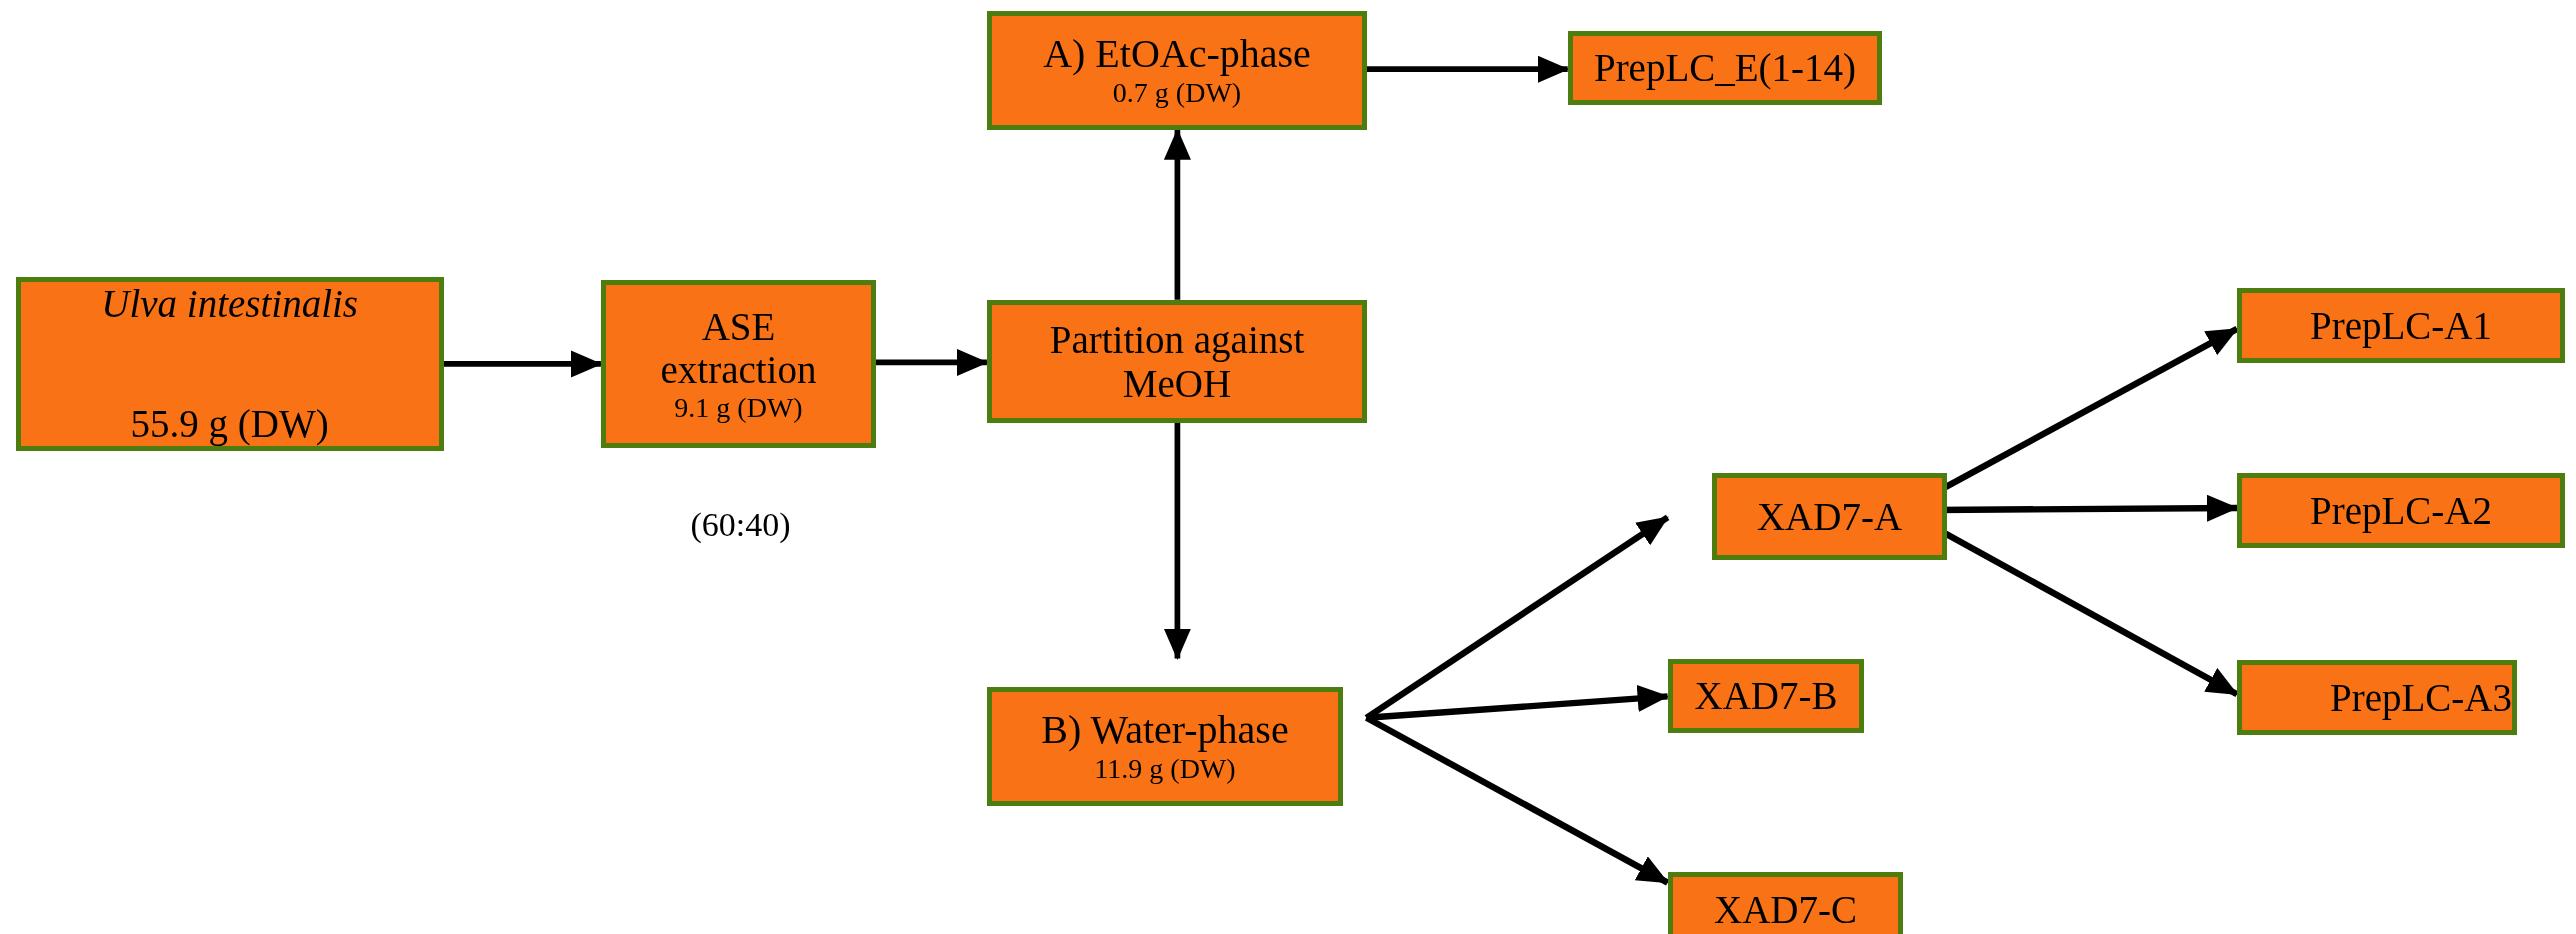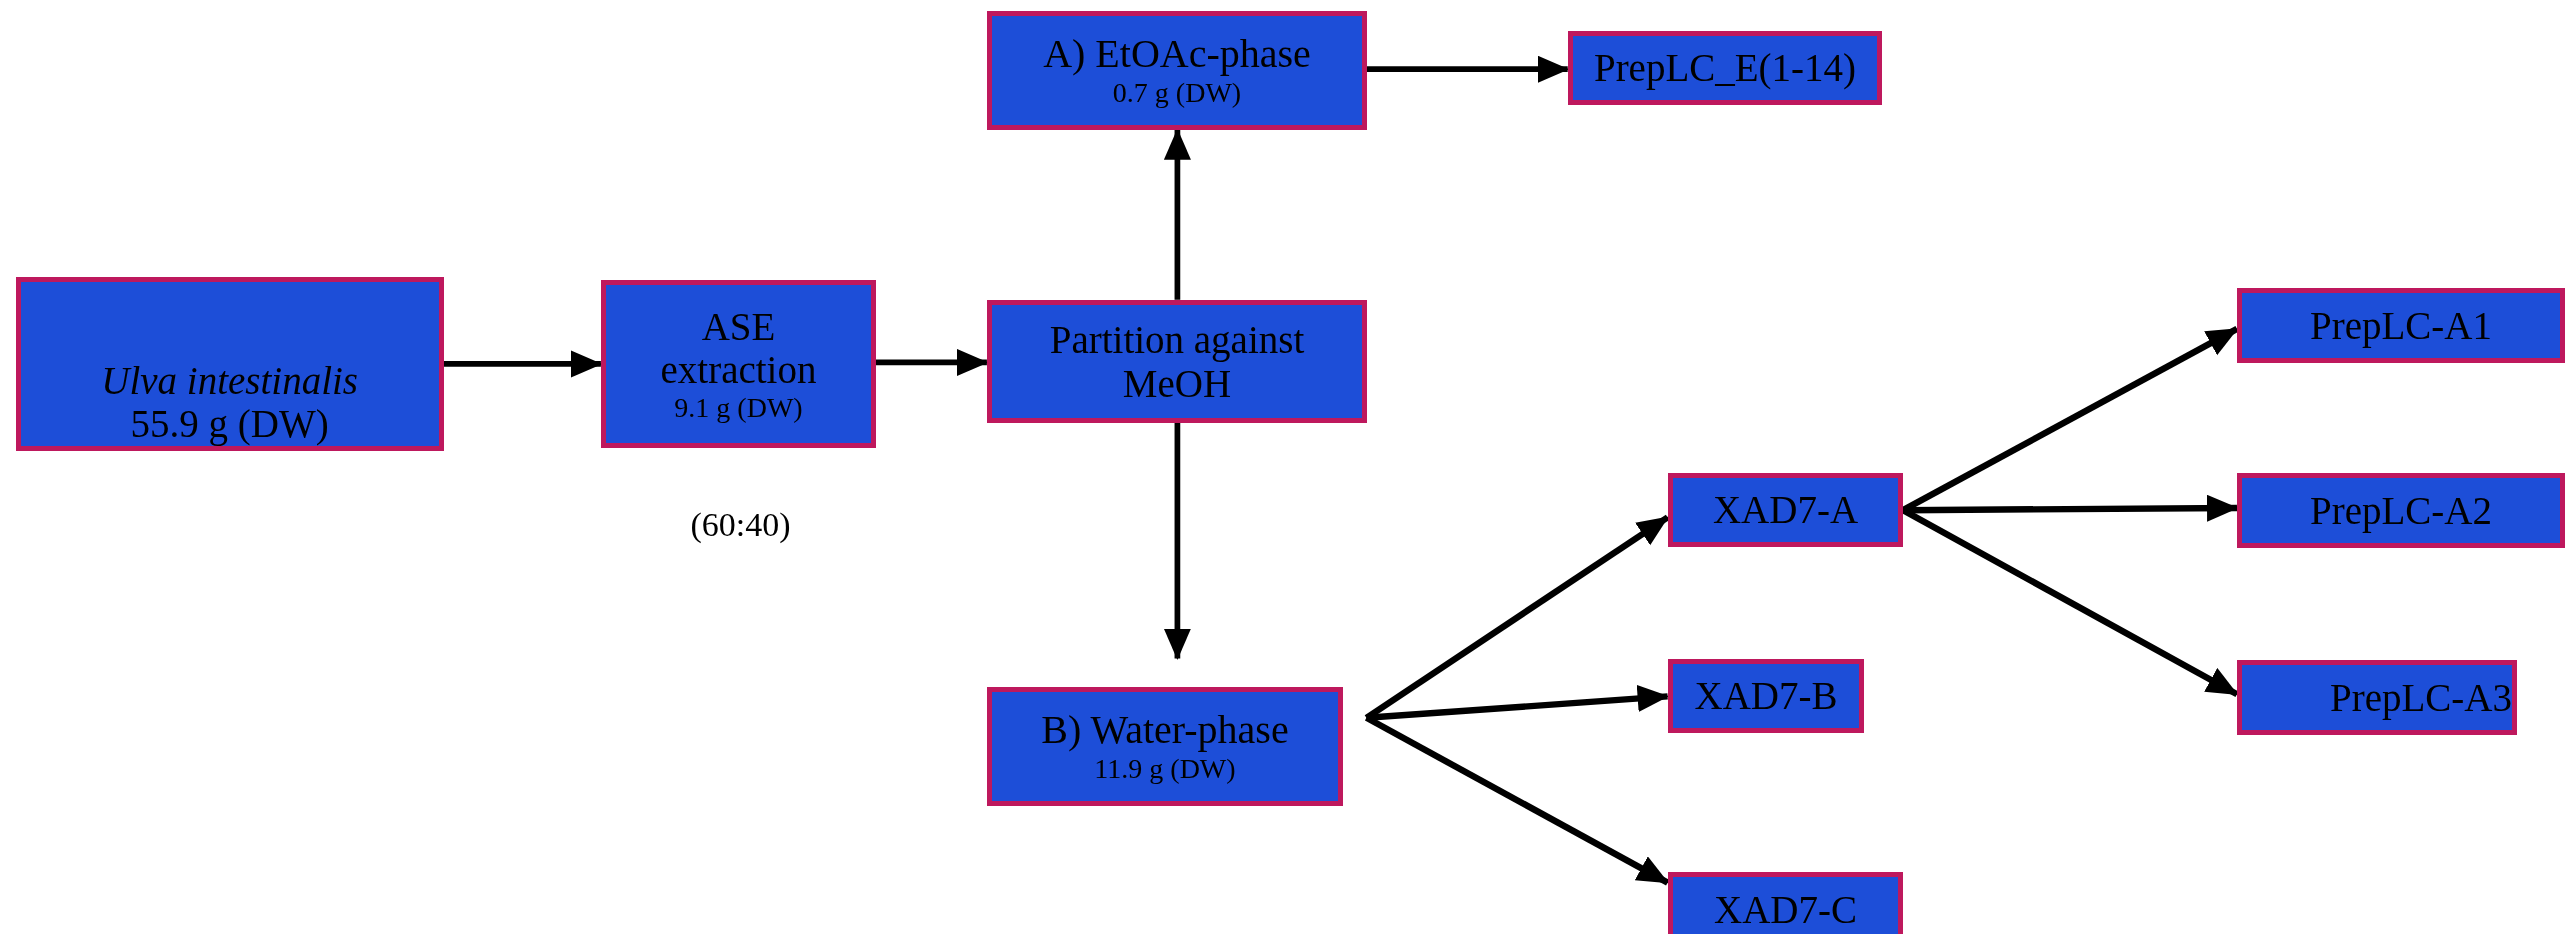--- a/index.html
+++ b/index.html
@@ -13,34 +13,34 @@
     overflow: hidden;
   }
   .arrows {
     position: absolute;
     left: 0; top: 0;
     width: 2576px; height: 934px;
   }
   .box {
     position: absolute;
     box-sizing: border-box;
-    border: 5px solid #be185d;
-    background: #1d4ed8;
+    border: 5px solid #4d7c0f;
+    background: #f97316;
     display: flex;
     flex-direction: column;
     align-items: center;
     justify-content: center;
     text-align: center;
     line-height: 1.12;
   }
   .main-line   { font-size: 39px; }
   .big-line    { font-size: 40px; }
   .weight-line { font-size: 28px; }
   .italic      { font-style: italic; }
-  .spread { justify-content: flex-end; }
+  .spread { justify-content: space-between; }
   .note {
     position: absolute;
     text-align: center;
     font-size: 34px;
     line-height: 1.45;
   }
   .note sub { font-size: 0.68em; }
 </style>
 </head>
 <body>
@@ -96,21 +96,21 @@
 
   <div class="box" style="left:987px; top:659px; width:356px; height:119px;margin-top:28px;">
     <div class="big-line">B) Water-phase</div>
     <div class="weight-line">11.9 g (DW)</div>
   </div>
 
   <div class="box" style="left:1568px; top:31px; width:314px; height:74px;">
     <div class="main-line">PrepLC_E(1-14)</div>
   </div>
 
-  <div class="box" style="left:1668px; top:473px; width:235px; height:74px;align-items:center;">
+  <div class="box" style="left:1712px; top:473px; width:235px; height:87px;align-items:center;">
     <div class="main-line">XAD7-A</div>
   </div>
 
   <div class="box" style="left:1668px; top:659px; width:196px; height:74px;">
     <div class="main-line">XAD7-B</div>
   </div>
 
   <div class="box" style="left:1668px; top:872px; width:235px; height:75px;">
     <div class="main-line">XAD7-C</div>
   </div>

